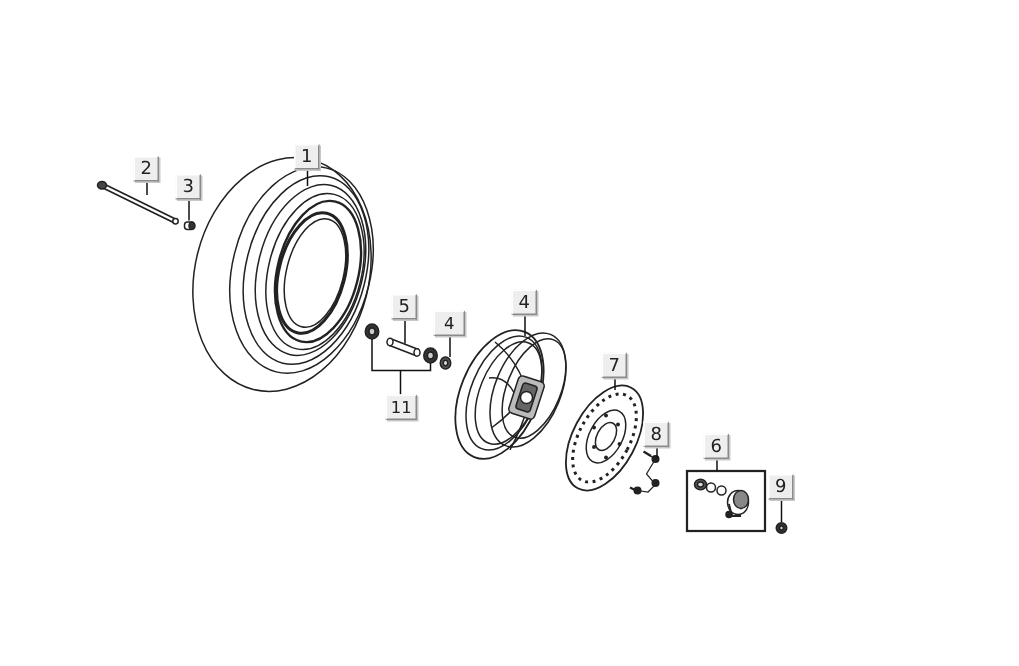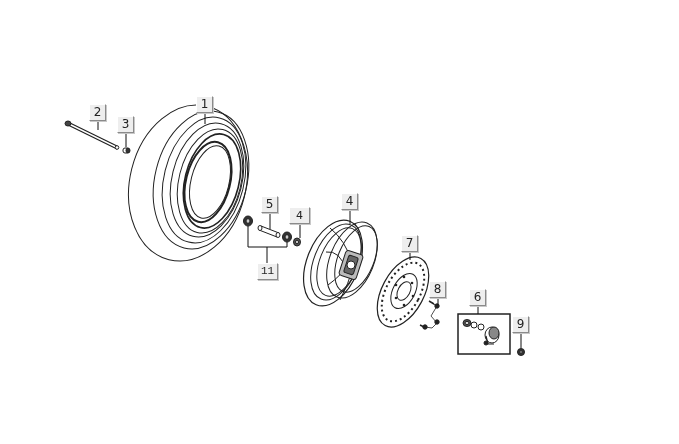--- a/index.html
+++ b/index.html
@@ -155,14 +155,14 @@
   <div class="callout" style="left:196px;top:96px;">1</div>
   <div class="callout" style="left:89px;top:104px;">2</div>
   <div class="callout" style="left:117px;top:116px;">3</div>
   <div class="callout" style="left:341px;top:193px;">4</div>
   <div class="callout" style="left:261px;top:196px;">5</div>
   <div class="callout" style="left:469px;top:289px;">6</div>
   <div class="callout" style="left:401px;top:235px;">7</div>
   <div class="callout" style="left:429px;top:281px;">8</div>
   <div class="callout" style="left:512px;top:316px;">9</div>
   <div class="callout wide" style="left:289px;top:207px;">4</div>
-  <div class="callout wide" style="left:257px;top:263px;font-family:Liberation Mono, monospace;">11</div>
+  <div class="callout wide" style="left:257px;top:263px;">11</div>
 </div>
 
 </body></html>

